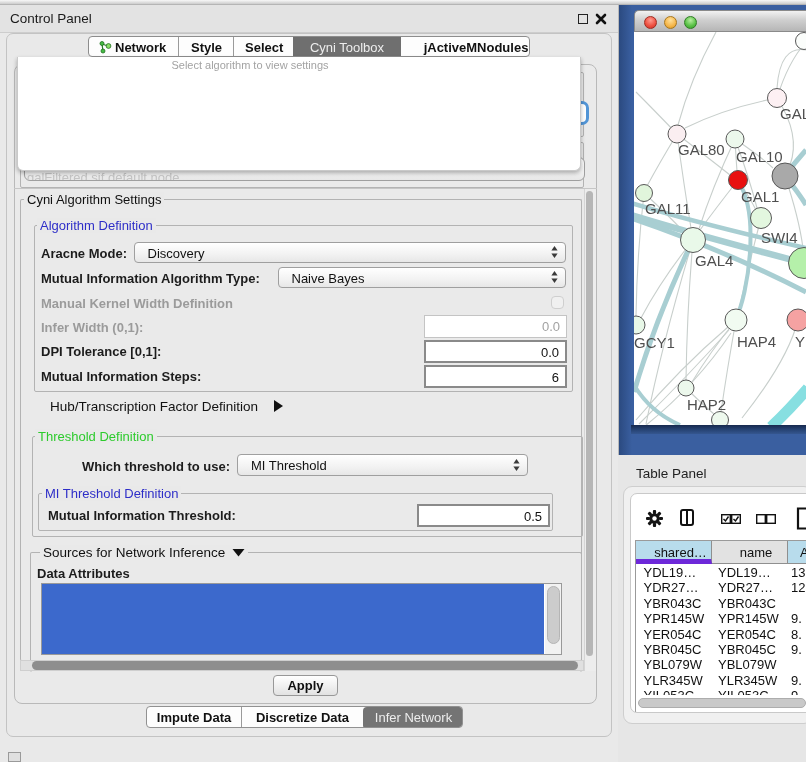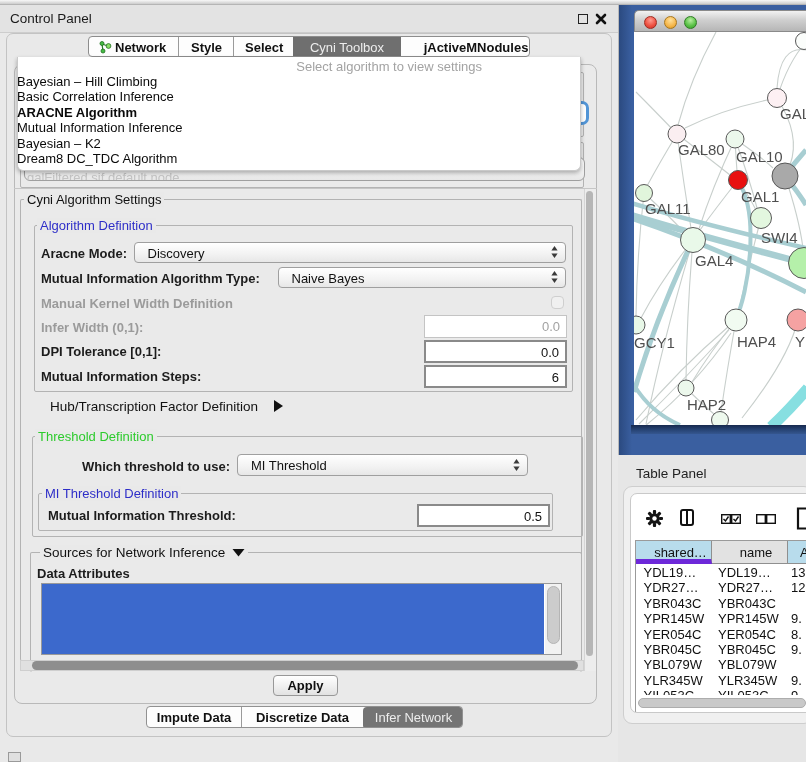--- a/index.html
+++ b/index.html
@@ -58,29 +58,21 @@
 <div class="gborder" style="left:20px;top:72px;width:564px;height:65px;"></div>
 <div class="gborder" style="left:20px;top:142px;width:564px;height:46px;"></div>
 
 <div class="abs" style="left:480px;top:101px;width:109px;height:24px;border:3px solid #5295d6;border-radius:7px;background:#fff;box-sizing:border-box;"></div>
 
 <div class="combo" style="left:24px;top:157px;width:561px;height:24px;border-radius:6px;overflow:hidden;">
   <div class="ct" style="left:2px;top:12px;color:#c4c4c4;">galFiltered.sif default node</div>
 </div>
 
 <div class="abs" style="left:17px;top:57px;width:564px;height:114px;background:#ffffff;border:1px solid #c9c9c9;border-top:none;border-radius:0 0 6px 6px;box-shadow:0 2px 4px rgba(0,0,0,0.30);box-sizing:border-box;">
-  <div class="abs" style="left:0;top:2px;width:464px;text-align:right;font-size:13px;color:#a3a3a3;">Select algorithm to view settings</div>
-  <div class="abs" style="left:-1px;top:16.5px;font-size:13px;color:#0a0a0a;line-height:15.6px;">
-    Bayesian – Hill Climbing<br>
-    Basic Correlation Inference<br>
-    <b>ARACNE Algorithm</b><br>
-    Mutual Information Inference<br>
-    Bayesian – K2<br>
-    Dream8 DC_TDC Algorithm
-  </div>
+  <div class="abs" style="left:0;top:2px;width:464px;text-align:center;font-size:11px;color:#a3a3a3;">Select algorithm to view settings</div>
 </div>
 
 <div class="abs" style="left:14px;top:188px;width:583px;height:1px;background:#c6c6c6;"></div>
 
 <div class="gborder" style="left:20px;top:199px;width:562px;height:462px;border-bottom:none;"></div>
 <div class="gtitle" style="left:24px;top:192px;color:#111;">Cyni Algorithm Settings</div>
 
 <div class="gborder" style="left:34px;top:225px;width:539px;height:167px;"></div>
 <div class="gtitle" style="left:37px;top:218px;color:#2e2ec8;">Algorithm Definition</div>
 

